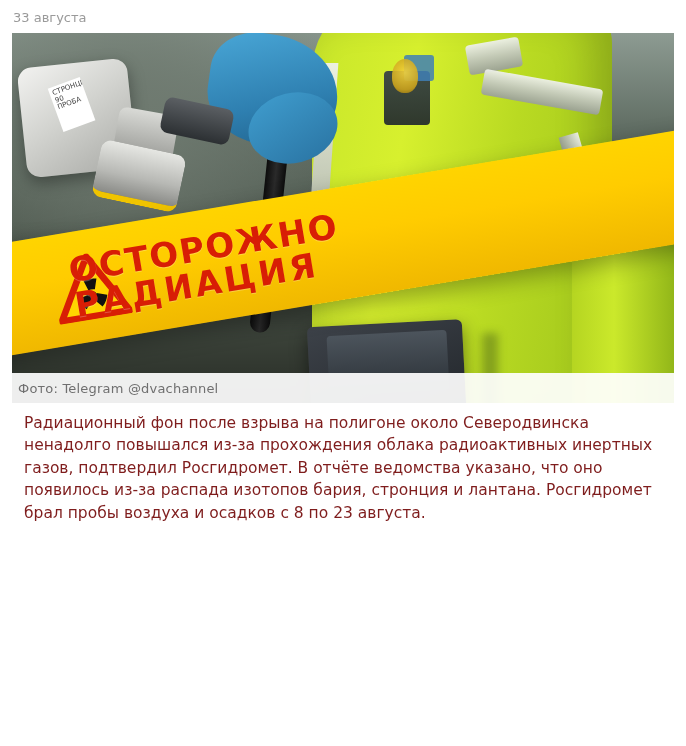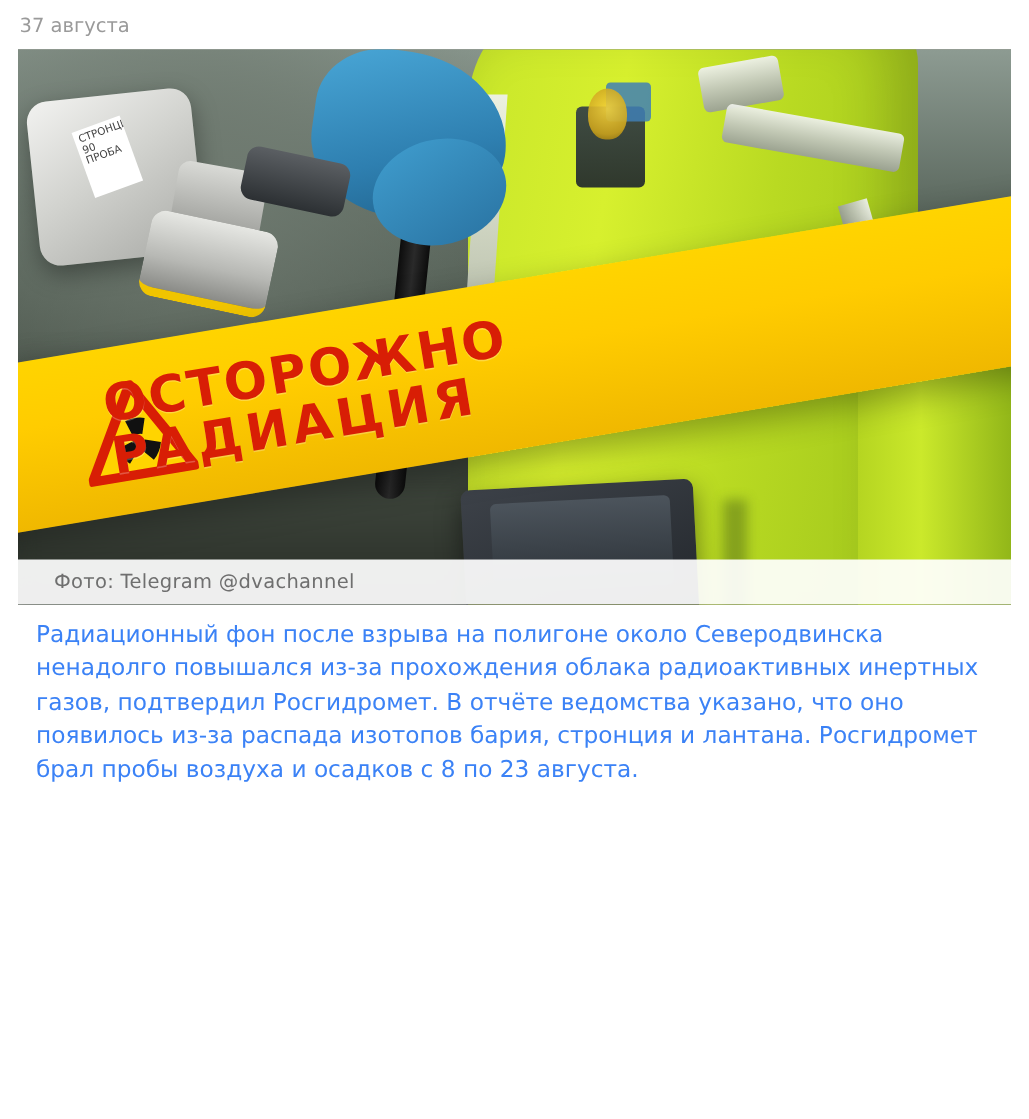--- a/index.html
+++ b/index.html
@@ -261,41 +261,41 @@
   
   .photo-credit {
     position: absolute;
     left: 0; right: 0; bottom: 0;
     height: 30px;
     background: rgba(255,255,255,0.92);
     color: #6f6f6f;
     font-size: 13px;
     display: flex;
     align-items: center;
-    padding-left: 24px;
+    padding-left: 6px;
     box-sizing: border-box;
     letter-spacing: 0.2px;
   }
 
   
   .body-text {
     padding: 9px 12px 0 12px;
     font-size: 15.5px;
     line-height: 1.45;
-    color: #3b82f6;
+    color: #7f1d1d;
   }
   .body-text p { margin: 0; }
 </style>
 </head>
 <body>
 
 <div class="article">
 
 
-  <div class="pubdate">37 августа</div>
+  <div class="pubdate">33 августа</div>
 
   <div class="photo-wrap">
     <div class="photo">
       <div class="bg-base"></div>
       <div class="asphalt"></div>
 
       <div class="suit"></div>
       <div class="suit-arm"></div>
       <div class="suit-leg-split"></div>
       <div class="stripe s1"></div>

